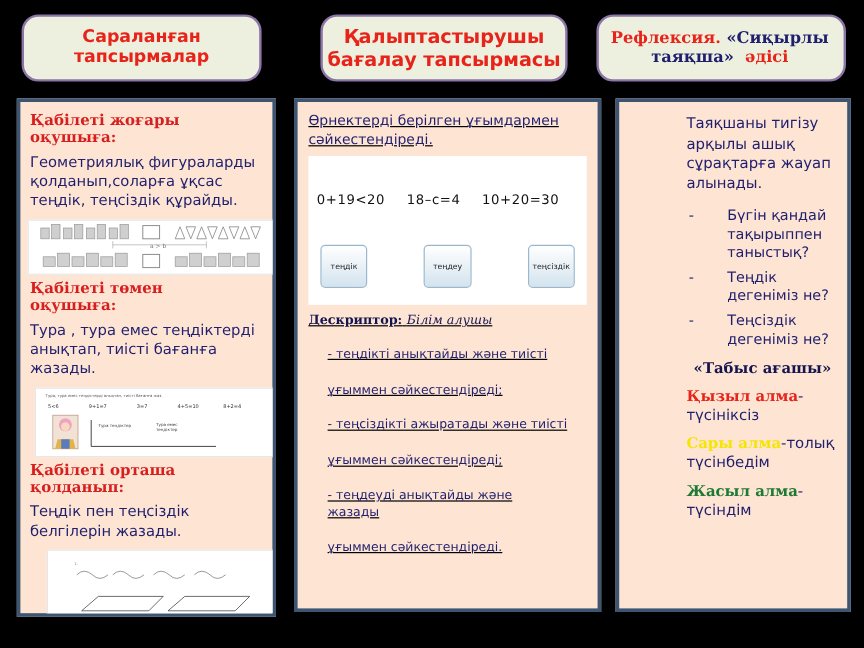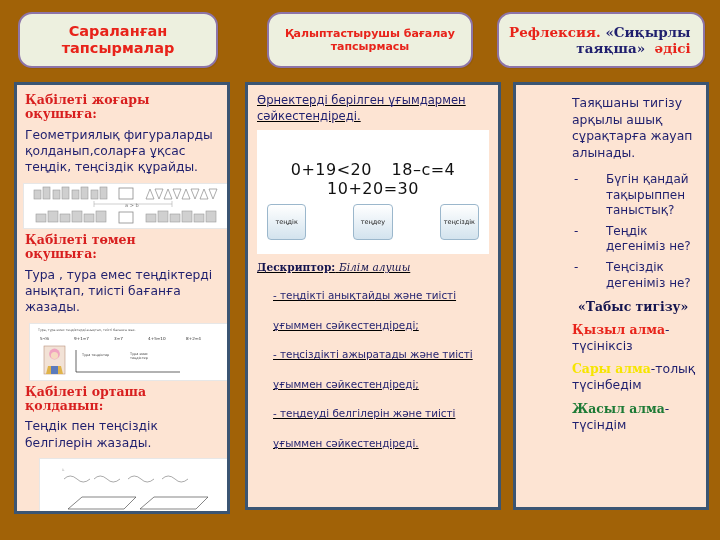--- a/index.html
+++ b/index.html
@@ -10,21 +10,21 @@
     width: 720px;
     height: 540px;
     background: #ffffff;
     font-family: "Liberation Sans", sans-serif;
     overflow: hidden;
   }
   .slide {
     position: relative;
     width: 720px;
     height: 540px;
-    background: #a16207;
+    background: #000000;
   }
 
   
   .pill {
     position: absolute;
     box-sizing: border-box;
     border: 2px solid #8d74a8;
     border-radius: 14px;
     background: #edf0df;
     display: flex;
@@ -36,29 +36,29 @@
     color: #e8231a;
     box-shadow: 1px 1px 0 rgba(0,0,0,0.06);
   }
   .pill-1 {
     left: 18px; top: 12px; width: 200px; height: 56px;
     font-size: 14.5px;
     font-family: "DejaVu Sans", sans-serif;
   }
   .pill-2 {
     left: 267px; top: 12px; width: 206px; height: 56px;
-    font-size: 11px;
+    font-size: 16px;
     font-family: "DejaVu Sans", sans-serif;
   }
   .pill-3 {
     left: 497px; top: 12px; width: 208px; height: 56px;
     font-size: 13.5px;
     font-family: "DejaVu Serif", serif;
     justify-content: flex-start;
-    text-align: right;
+    text-align: center;
     padding: 0 10px;
   }
   .pill-3 .line { display: block; }
   .nav-txt { color: #1f1f6e; }
 
   
   .panel {
     position: absolute;
     box-sizing: border-box;
     border: 3px solid #3b5573;
@@ -110,23 +110,23 @@
   .task-card {
     background: #ffffff;
     width: 232px;
     height: 124px;
     margin: 0 auto;
     position: relative;
   }
   .task-exprs {
     position: absolute;
     top: 30px; left: 0; right: 0;
-    text-align: center;
-    font-family: "DejaVu Sans", sans-serif;
-    font-size: 16px;
+    text-align: left;
+    font-family: "DejaVu Sans", sans-serif;
+    font-size: 11px;
     color: #111;
     letter-spacing: 0.5px;
   }
   .task-exprs span { margin: 0 7px; }
   .task-btns {
     position: absolute;
     bottom: 14px; left: 0; right: 0;
     display: flex;
     justify-content: space-around;
     padding: 0 10px;
@@ -363,38 +363,38 @@
       </div>
 
       <div class="desc-head">
         <span>Дескриптор:</span>
         <i>Білім алушы</i>
       </div>
       <div class="desc-line">- теңдікті анықтайды және тиісті</div>
       <div class="desc-line">ұғыммен сәйкестендіреді;</div>
       <div class="desc-line">- теңсіздікті ажыратады және тиісті</div>
       <div class="desc-line">ұғыммен сәйкестендіреді;</div>
-      <div class="desc-line"> - теңдеуді белгілерін және тиісті</div>
+      <div class="desc-line"> - теңдеуді анықтайды және жазады</div>
       <div class="desc-line">ұғыммен сәйкестендіреді.</div>
 
     </div>
   </div>
 
   <div class="panel panel-3">
     <div class="p3-inner">
 
       <div class="r-txt">Таяқшаны тигізу арқылы ашық сұрақтарға жауап алынады.</div>
 
       <ul class="r-bullets">
         <li>Бүгін қандай тақырыппен таныстық?</li>
         <li>Теңдік дегеніміз не?</li>
         <li> Теңсіздік дегеніміз не?</li>
       </ul>
 
-      <div class="r-quote">«Табыс тигізу»</div>
+      <div class="r-quote">«Табыс ағашы»</div>
 
       <div class="apple">
         <b class="a-red">Қызыл алма</b><span>- түсініксіз</span>
       </div>
       <div class="apple">
         <b class="a-yellow">Сары алма</b><span>-толық түсінбедім</span>
       </div>
       <div class="apple">
         <b class="a-green">Жасыл алма</b><span>-түсіндім</span>
       </div>

